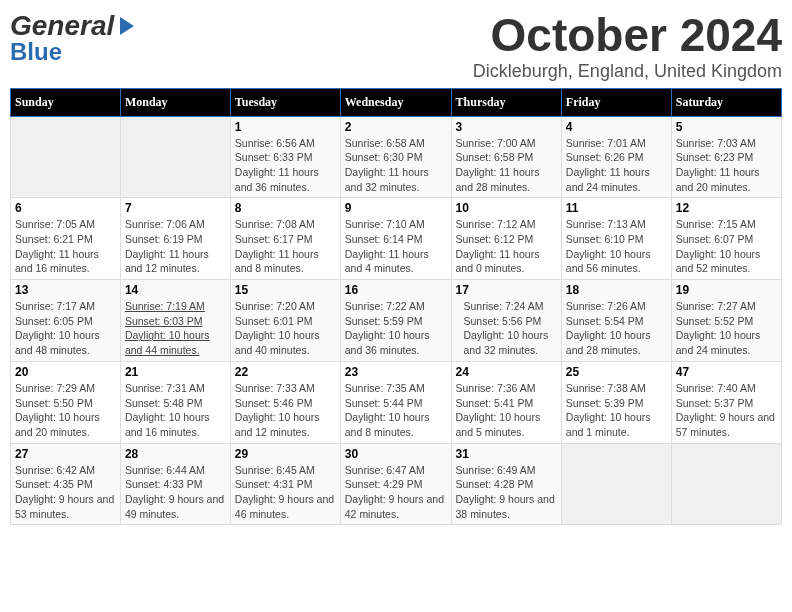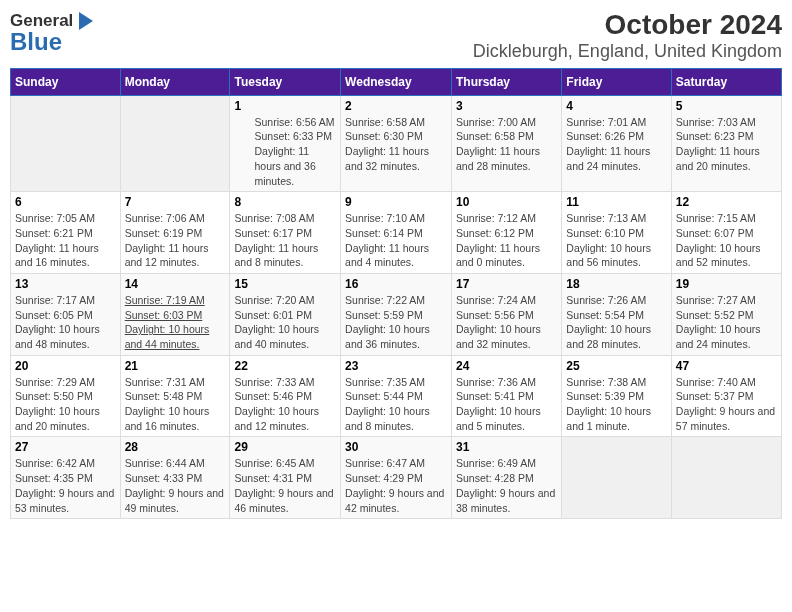--- a/index.html
+++ b/index.html
@@ -22,38 +22,39 @@
       align-items: flex-start;
     }
     .logo-icon {
       display: flex;
       align-items: center;
     }
     .title-block {
       text-align: right;
     }
     .title-block h1 {
-      font-size: 28px;
+      font-size: 46px;
       font-weight: bold;
       color: #333;
       line-height: 1.1;
     }
     .title-block h2 {
       font-size: 18px;
       font-weight: normal;
       color: #555;
     }
     table {
       width: 100%;
       border-collapse: collapse;
       font-size: 11px;
     }
     thead tr {
-      background-color: #4c1d95;
+      background-color: #000000;
       color: #fff;
+      font-family: Liberation Serif, serif;
     }
     thead th {
       padding: 6px 4px;
       text-align: left;
       font-weight: bold;
       font-size: 12px;
       border: 1px solid #2b6fba;
     }
     tbody tr {
       border: 1px solid #ccc;
@@ -85,21 +86,21 @@
     .empty-cell {
       background-color: #f0f0f0;
     }
   </style>
 </head>
 <body>
 
 <div class="header">
   <div class="logo">
     <div class="logo-icon">
-      <span style="font-size:17px;font-weight:bold;color:#333;">General</span>
+      <span style="font-size:28px;font-weight:bold;color:#333;font-style:italic;">General</span>
       <svg width="22" height="22" viewBox="0 0 22 22" style="margin-left:2px;">
         <polygon points="4,2 18,11 4,20" fill="#2b6cb0"></polygon>
       </svg>
     </div>
     <span style="font-size:24px;font-weight:bold;color:#2b6cb0;margin-top:-4px;">Blue</span>
   </div>
   <div class="title-block">
     <h1>October 2024</h1>
     <h2>Dickleburgh, England, United Kingdom</h2>
   </div>
@@ -118,21 +119,21 @@
         <th>Saturday</th>
       </tr>
   </thead>
   <tbody id="calendar-body">
 
   <tr>
         <td class="empty-cell"></td>
         <td class="empty-cell"></td>
         <td>
           <span class="day-number">1</span>
-          <div class="day-info" style="white-space: pre-line; margin-left: 20px;">Sunrise: 6:56 AM
+          <div class="day-info" style="white-space: pre-line;">Sunrise: 6:56 AM
 Sunset: 6:33 PM
 Daylight: 11 hours and 36 minutes.</div>
         </td>
         <td>
           <span class="day-number">2</span>
           <div class="day-info" style="white-space: pre-line;">Sunrise: 6:58 AM
 Sunset: 6:30 PM
 Daylight: 11 hours and 32 minutes.</div>
         </td>
         <td>
@@ -218,21 +219,21 @@
 Daylight: 10 hours and 40 minutes.</div>
         </td>
         <td>
           <span class="day-number">16</span>
           <div class="day-info" style="white-space: pre-line;">Sunrise: 7:22 AM
 Sunset: 5:59 PM
 Daylight: 10 hours and 36 minutes.</div>
         </td>
         <td>
           <span class="day-number">17</span>
-          <div class="day-info" style="white-space: pre-line;">Sunrise: 7:24 AM
+          <div class="day-info" style="white-space: pre-line; margin-left: 8px;">Sunrise: 7:24 AM
 Sunset: 5:56 PM
 Daylight: 10 hours and 32 minutes.</div>
         </td>
         <td>
           <span class="day-number">18</span>
           <div class="day-info" style="white-space: pre-line;">Sunrise: 7:26 AM
 Sunset: 5:54 PM
 Daylight: 10 hours and 28 minutes.</div>
         </td>
         <td>

